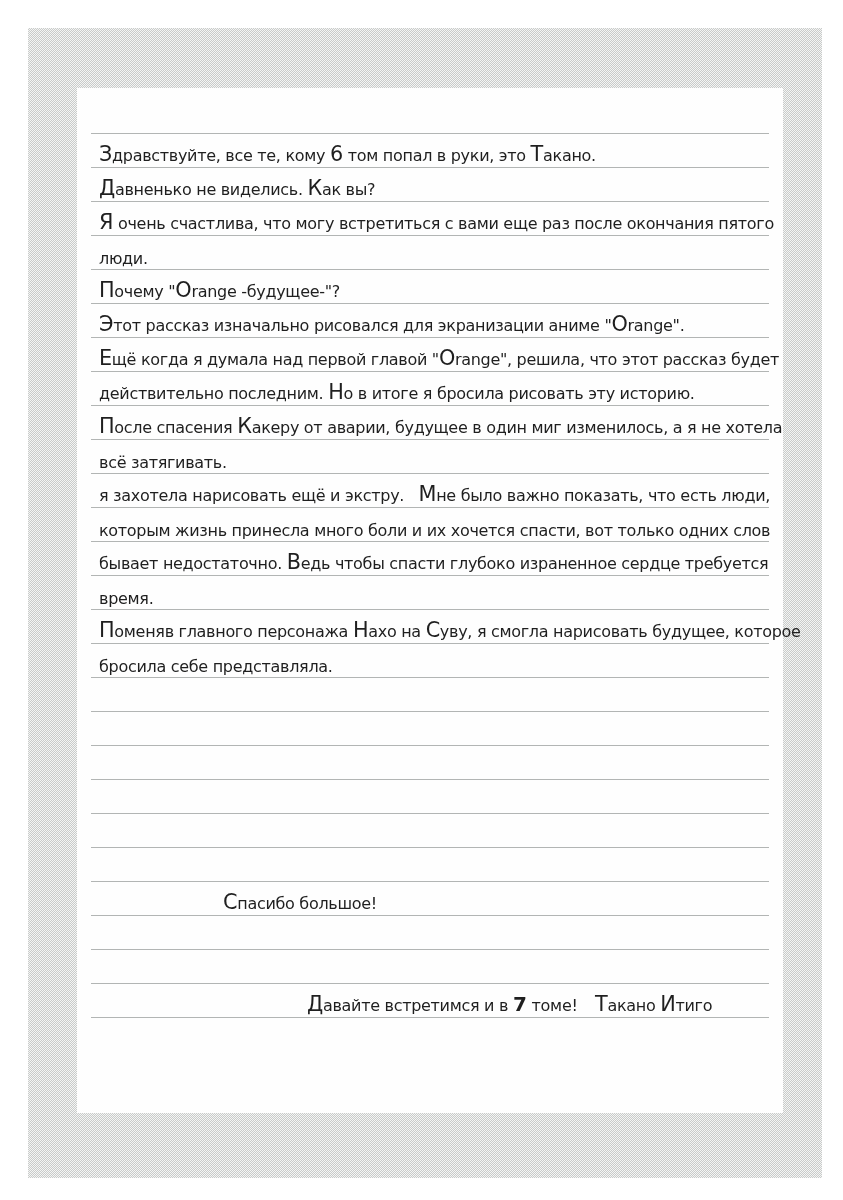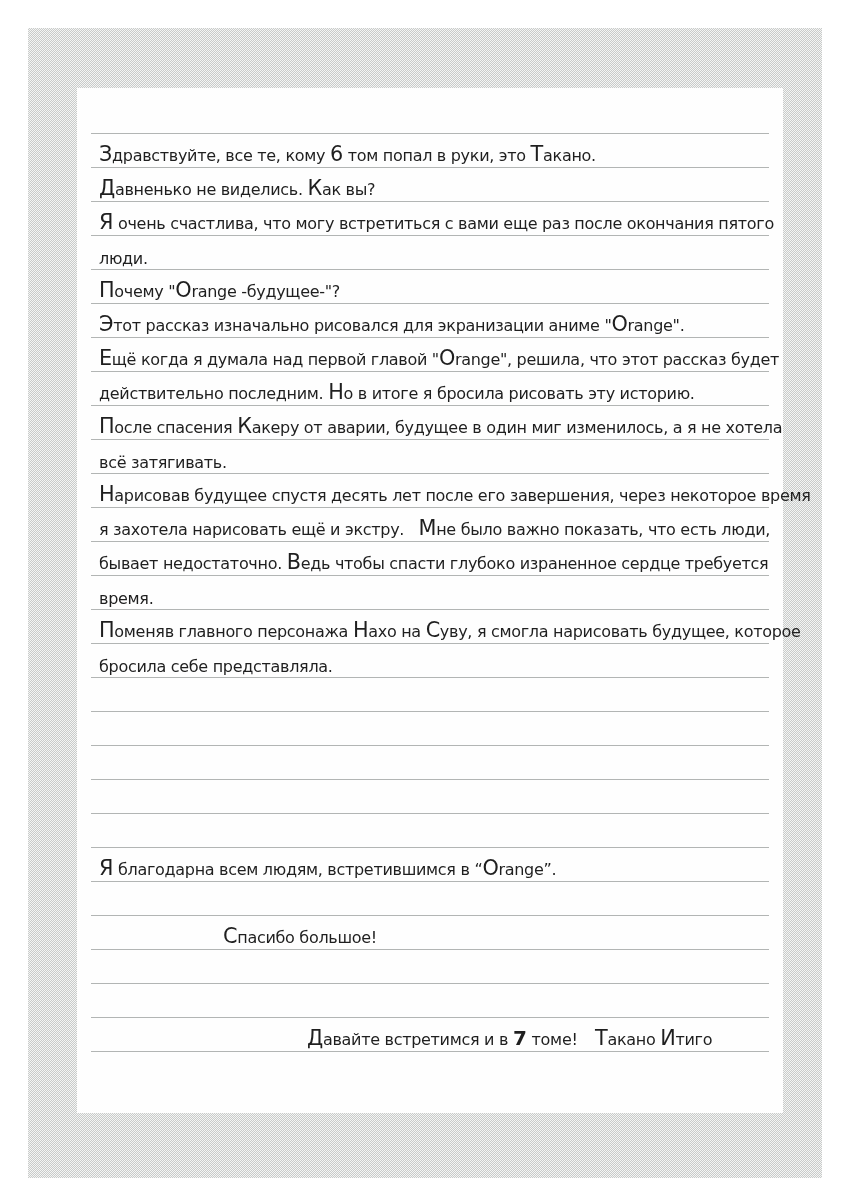--- a/index.html
+++ b/index.html
@@ -98,45 +98,42 @@
     <div class="row">
         <span class="txt">действительно последним. <span class="cap">Н</span>о в итоге я бросила рисовать эту историю.</span>
       </div>
     <div class="row">
         <span class="txt"><span class="cap">П</span>осле спасения <span class="cap">К</span>акеру от аварии, будущее в один миг изменилось, а я не хотела</span>
       </div>
     <div class="row">
         <span class="txt">всё затягивать.</span>
       </div>
     <div class="row">
-        <span class="txt"><span class="cap">Н</span>арисовав будущее спустя десять лет после его завершения, через некоторое время</span>
+        <span class="txt">я захотела нарисовать ещё и экстру.   <span class="cap">М</span>не было важно показать, что есть люди,</span>
       </div>
     <div class="row">
-        <span class="txt">я захотела нарисовать ещё и экстру.   <span class="cap">М</span>не было важно показать, что есть люди,</span>
+        <span class="txt">которым жизнь принесла много боли и их хочется спасти, вот только одних слов</span>
       </div>
     <div class="row">
         <span class="txt">бывает недостаточно. <span class="cap">В</span>едь чтобы спасти глубоко израненное сердце требуется</span>
       </div>
     <div class="row">
         <span class="txt">время.</span>
       </div>
     <div class="row">
         <span class="txt"><span class="cap">П</span>оменяв главного персонажа <span class="cap">Н</span>ахо на <span class="cap">С</span>уву, я смогла нарисовать будущее, которое</span>
       </div>
     <div class="row">
         <span class="txt">бросила себе представляла.</span>
       </div>
     <div class="row"></div>
     <div class="row"></div>
     <div class="row"></div>
     <div class="row"></div>
     <div class="row"></div>
-    <div class="row">
-        <span class="txt"><span class="cap">Я</span> благодарна всем людям, встретившимся в “<span class="cap">O</span>range”.</span>
-      </div>
     <div class="row"></div>
     <div class="row">
         <span class="txt indent-thanks"><span class="cap">С</span>пасибо большое!</span>
       </div>
     <div class="row"></div>
     <div class="row"></div>
     <div class="row">
       <span class="txt closing-main"><span><span class="cap">Д</span>авайте встретимся и в </span><span class="vol">7</span><span> томе!</span></span>
       <span class="txt sig-name"><span class="cap">Т</span>акано <span class="cap">И</span>тиго</span>
     </div>

